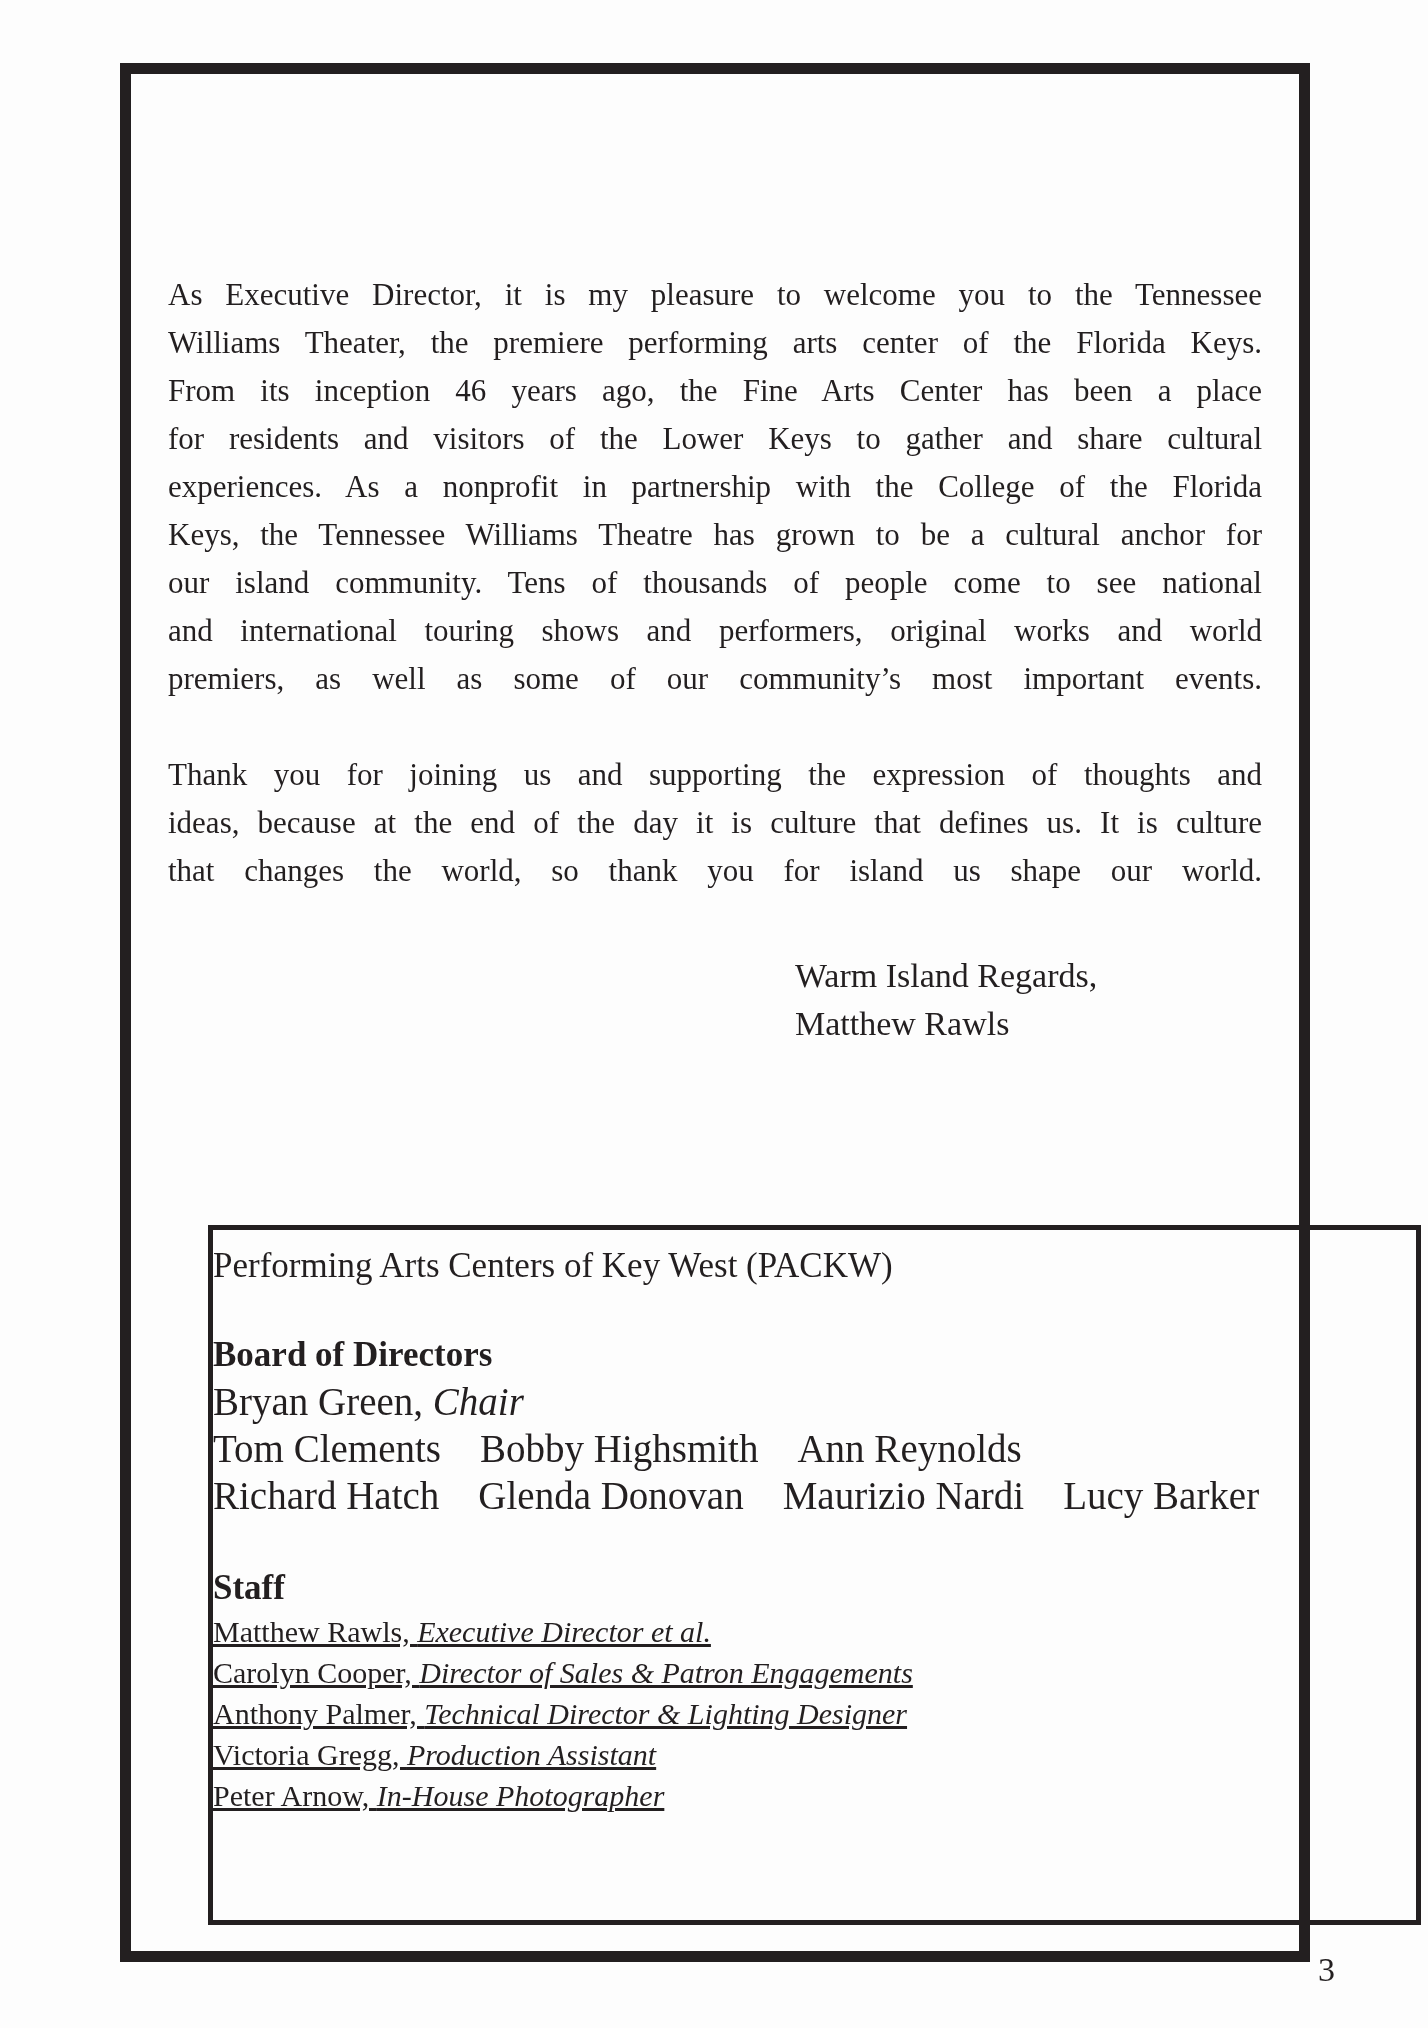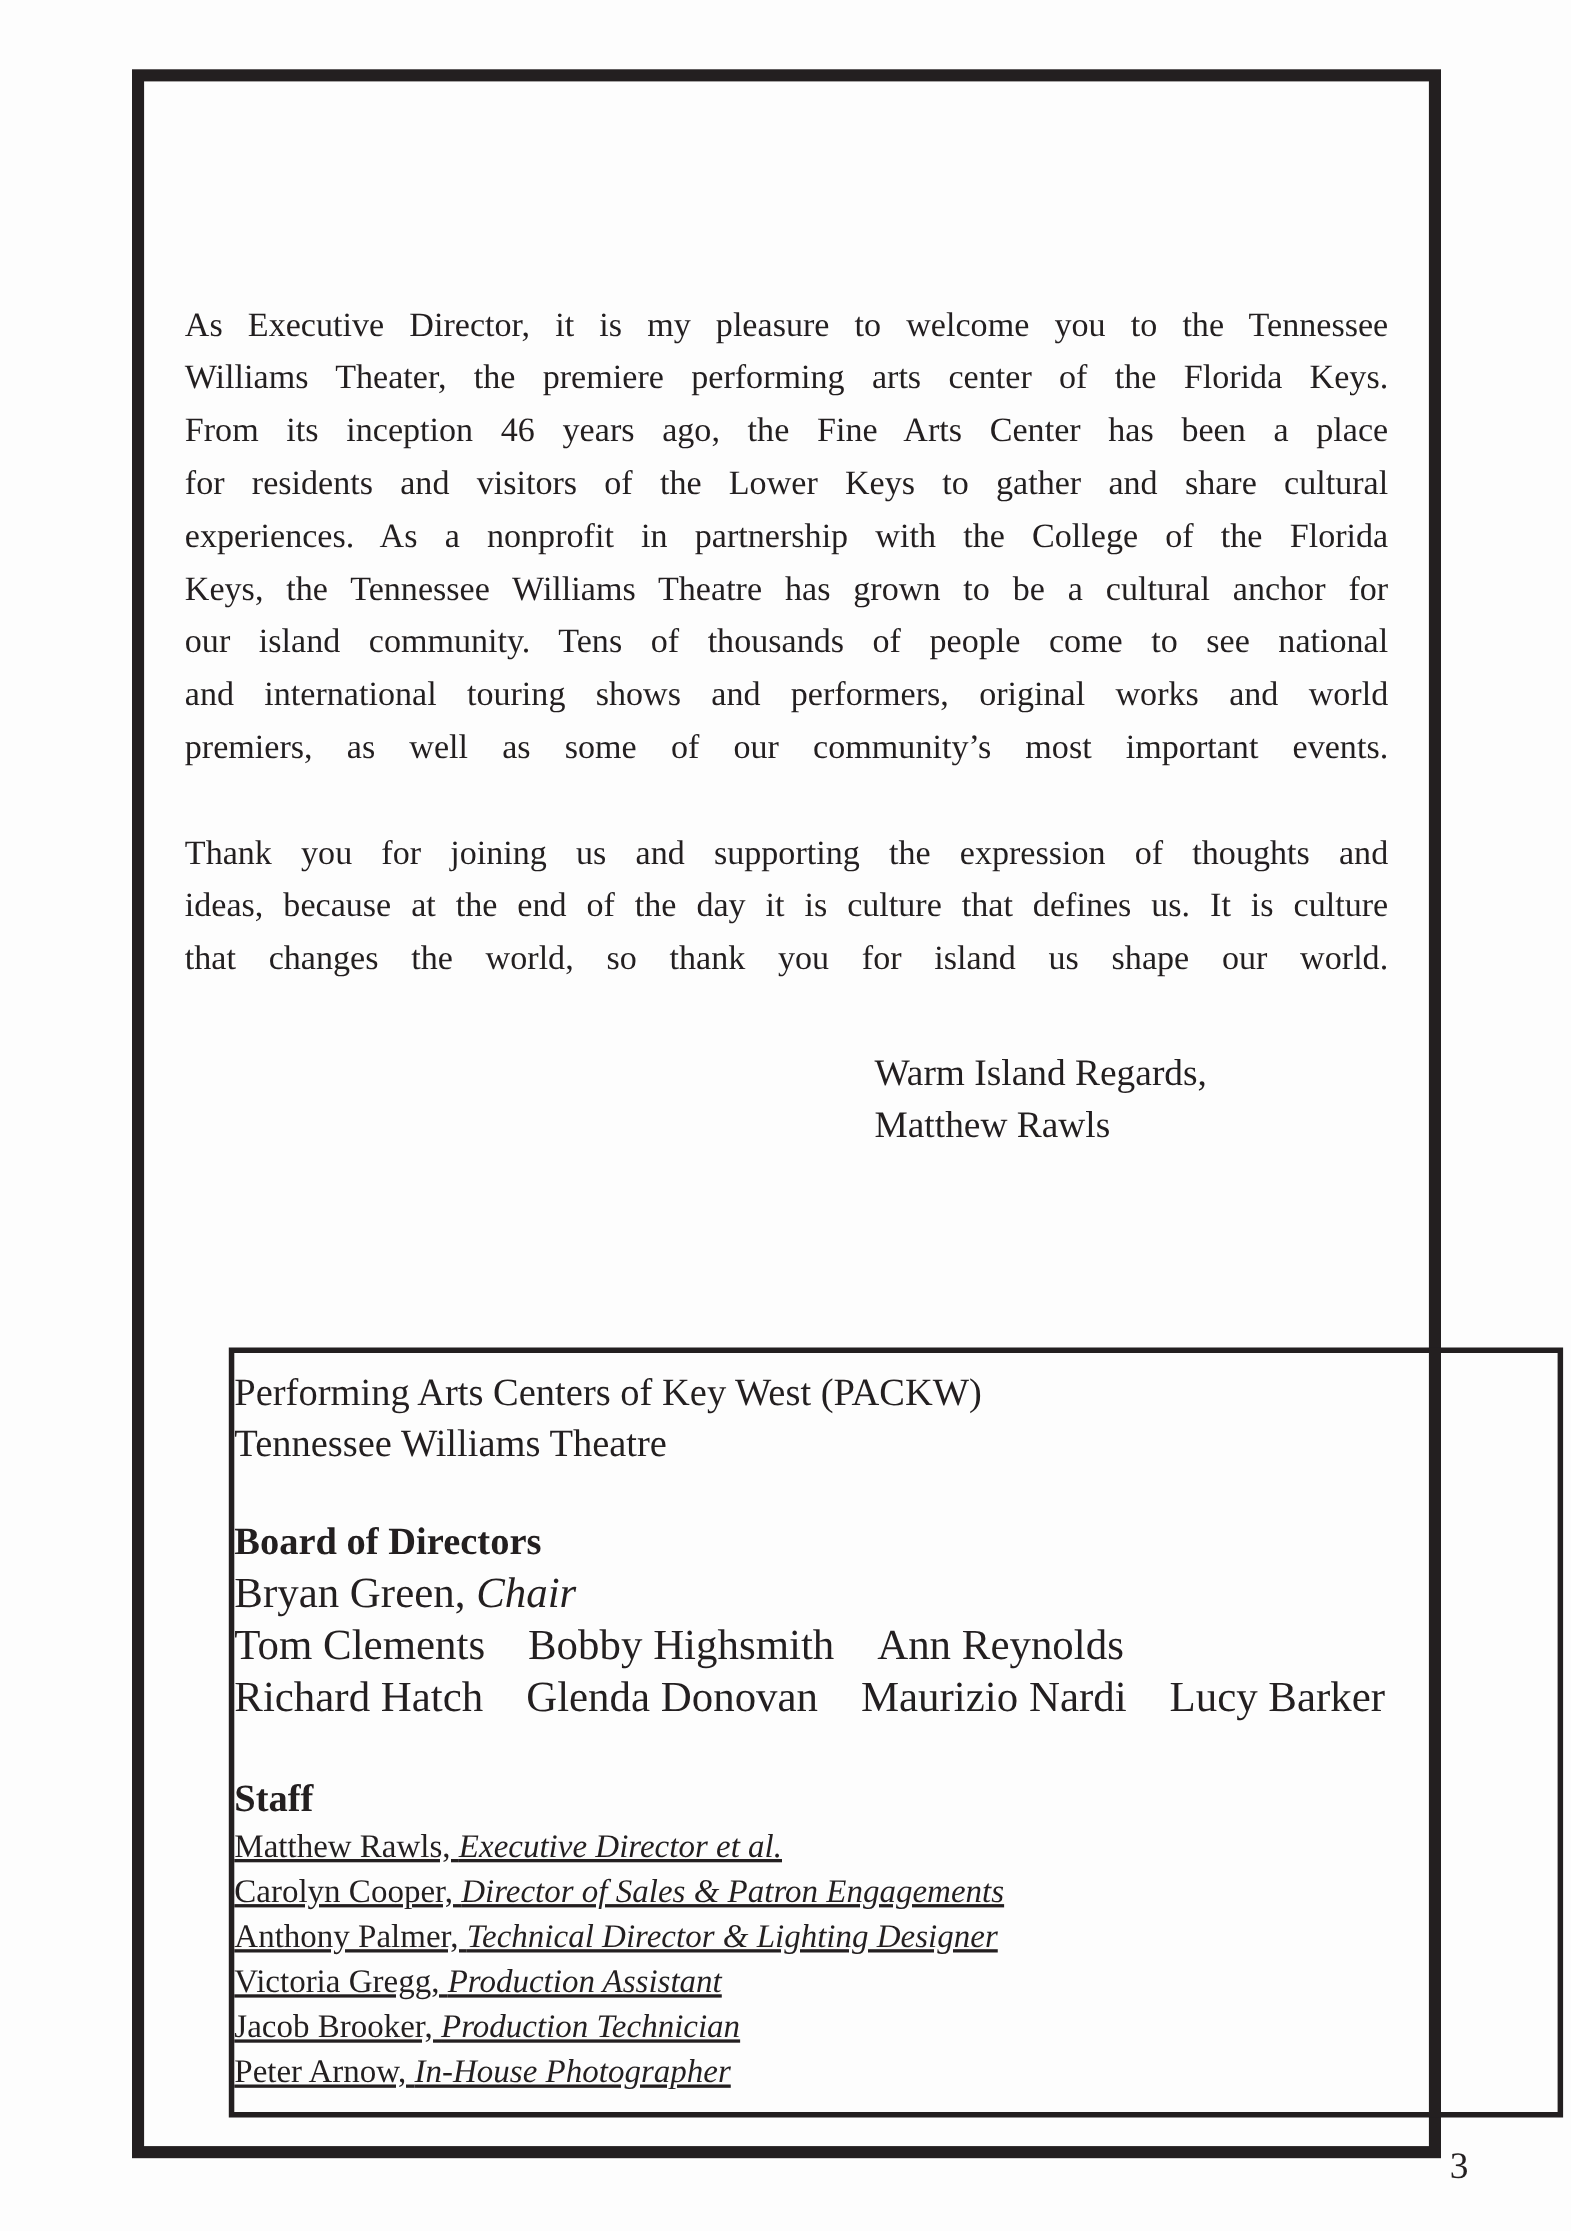--- a/index.html
+++ b/index.html
@@ -134,21 +134,20 @@
     <p>Thank you for joining us and supporting the expression of thoughts and
 ideas, because at the end of the day it is culture that defines us. It is culture
 that changes the world, so thank you for island us shape our world.</p>
   </div>
 
   <div class="signature">Warm Island Regards,
 Matthew Rawls</div>
 
   <div class="info-box">
     <div class="org-line">Performing Arts Centers of Key West (PACKW)</div>
-    <div class="org-line">Tennessee Williams Theatre</div>
 
     <div class="board-heading-wrap">
       <div class="section-heading">Board of Directors</div>
       <div class="board-line">
         <span>Bryan Green, </span><span class="italic">Chair</span>
       </div>
       <div class="board-line">Tom Clements Bobby Highsmith Ann Reynolds</div>
       <div class="board-line">Richard Hatch Glenda Donovan Maurizio Nardi Lucy Barker</div>
     </div>
 
@@ -160,23 +159,20 @@
       <div class="staff-line">
         <span>Carolyn Cooper, </span><span class="italic">Director of Sales &amp; Patron Engagements</span>
       </div>
       <div class="staff-line">
         <span>Anthony Palmer, </span><span class="italic">Technical Director &amp; Lighting Designer</span>
       </div>
       <div class="staff-line">
         <span>Victoria Gregg, </span><span class="italic">Production Assistant</span>
       </div>
       <div class="staff-line">
-        <span>Jacob Brooker, </span><span class="italic">Production Technician</span>
-      </div>
-      <div class="staff-line">
         <span>Peter Arnow, </span><span class="italic">In-House Photographer</span>
       </div>
     </div>
   </div>
 
   <div class="page-number">3</div>
 
 </div>
 
 </body></html>

